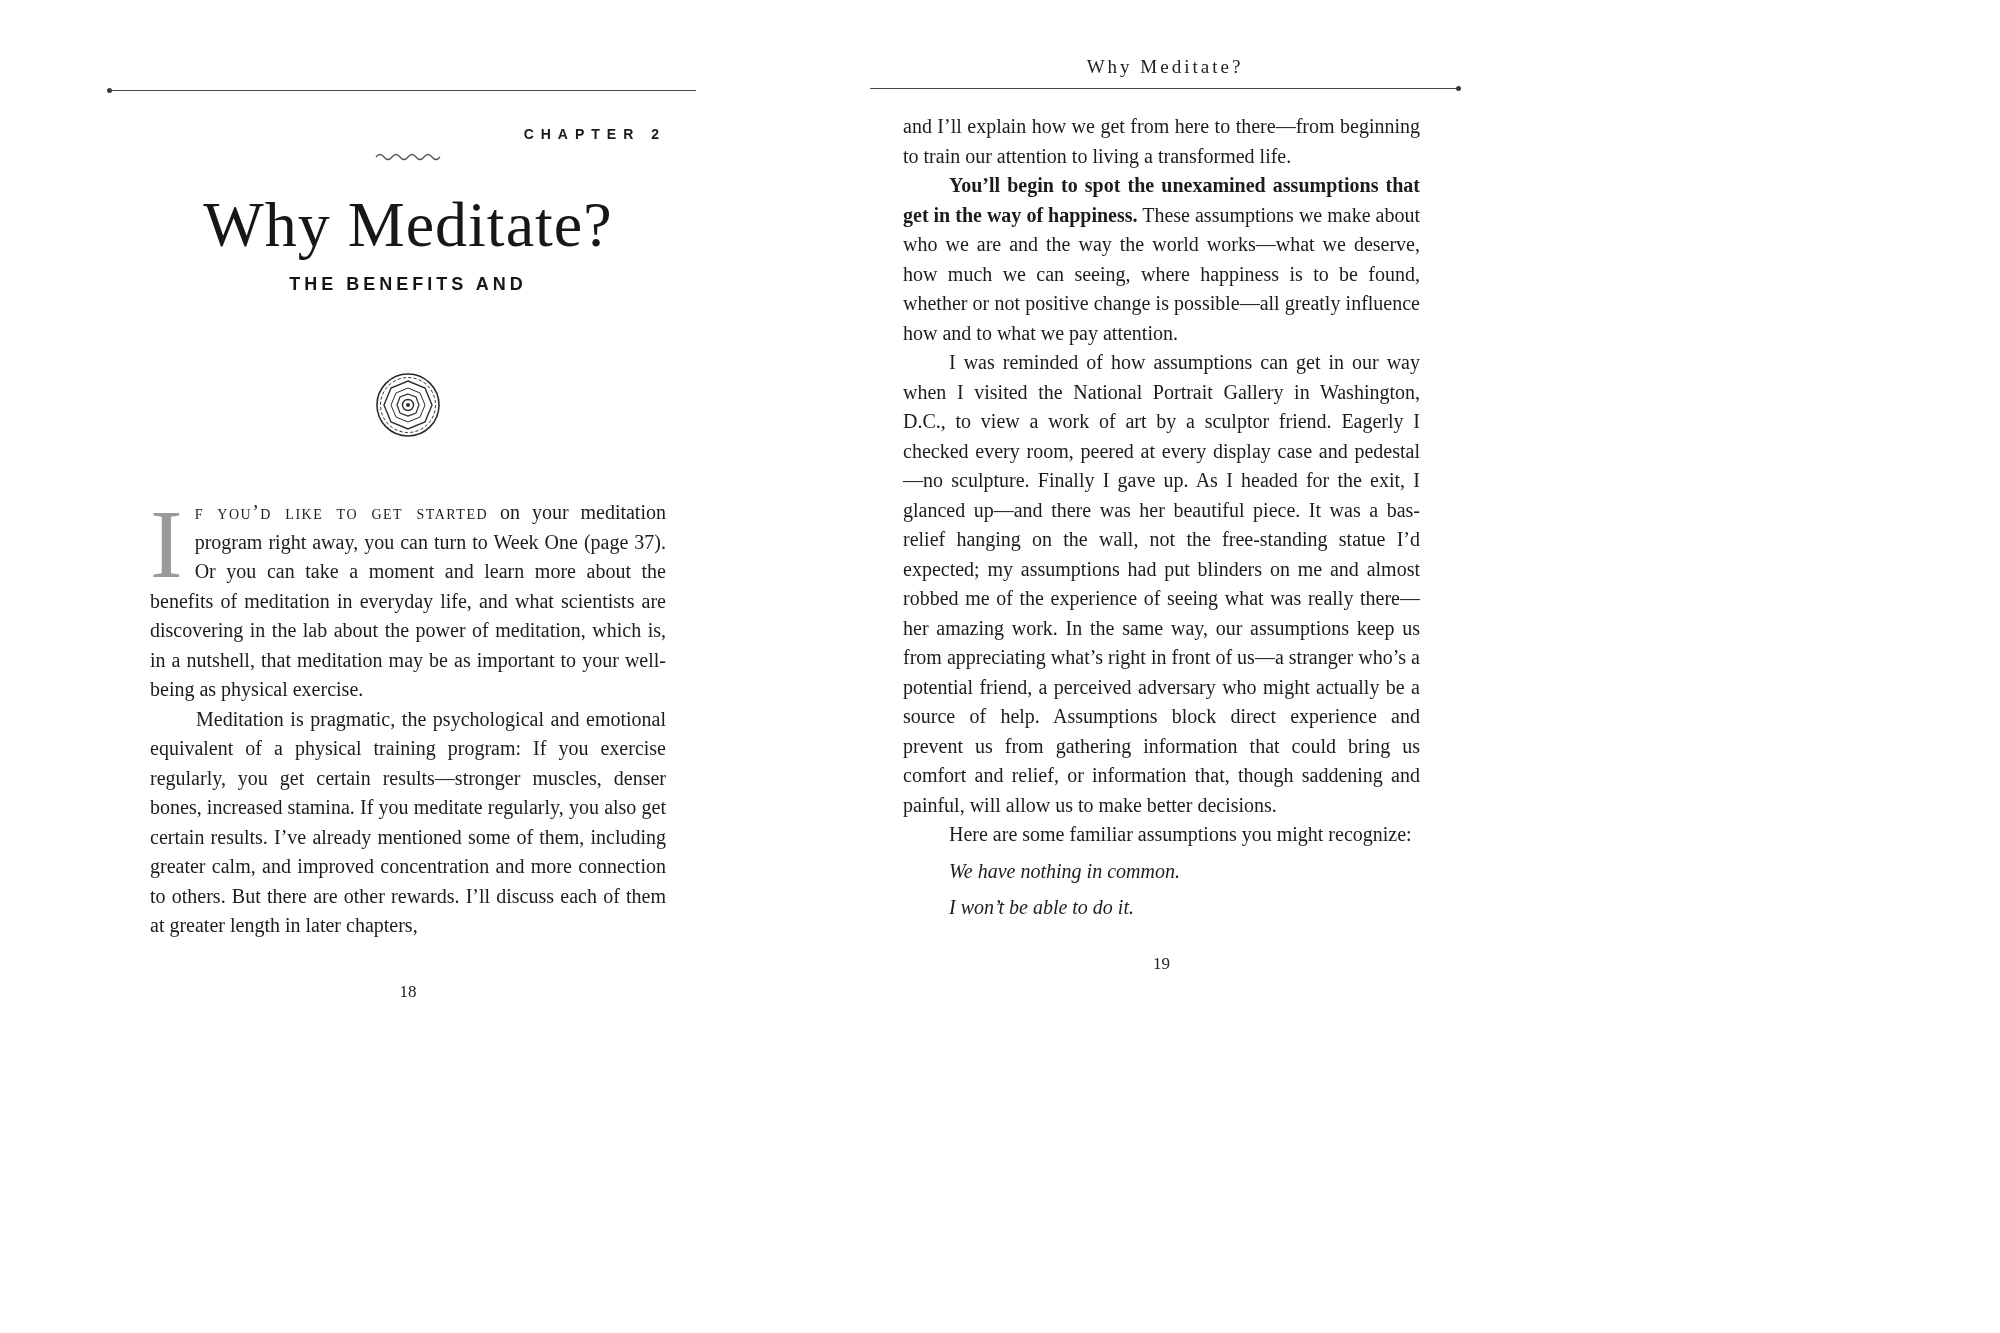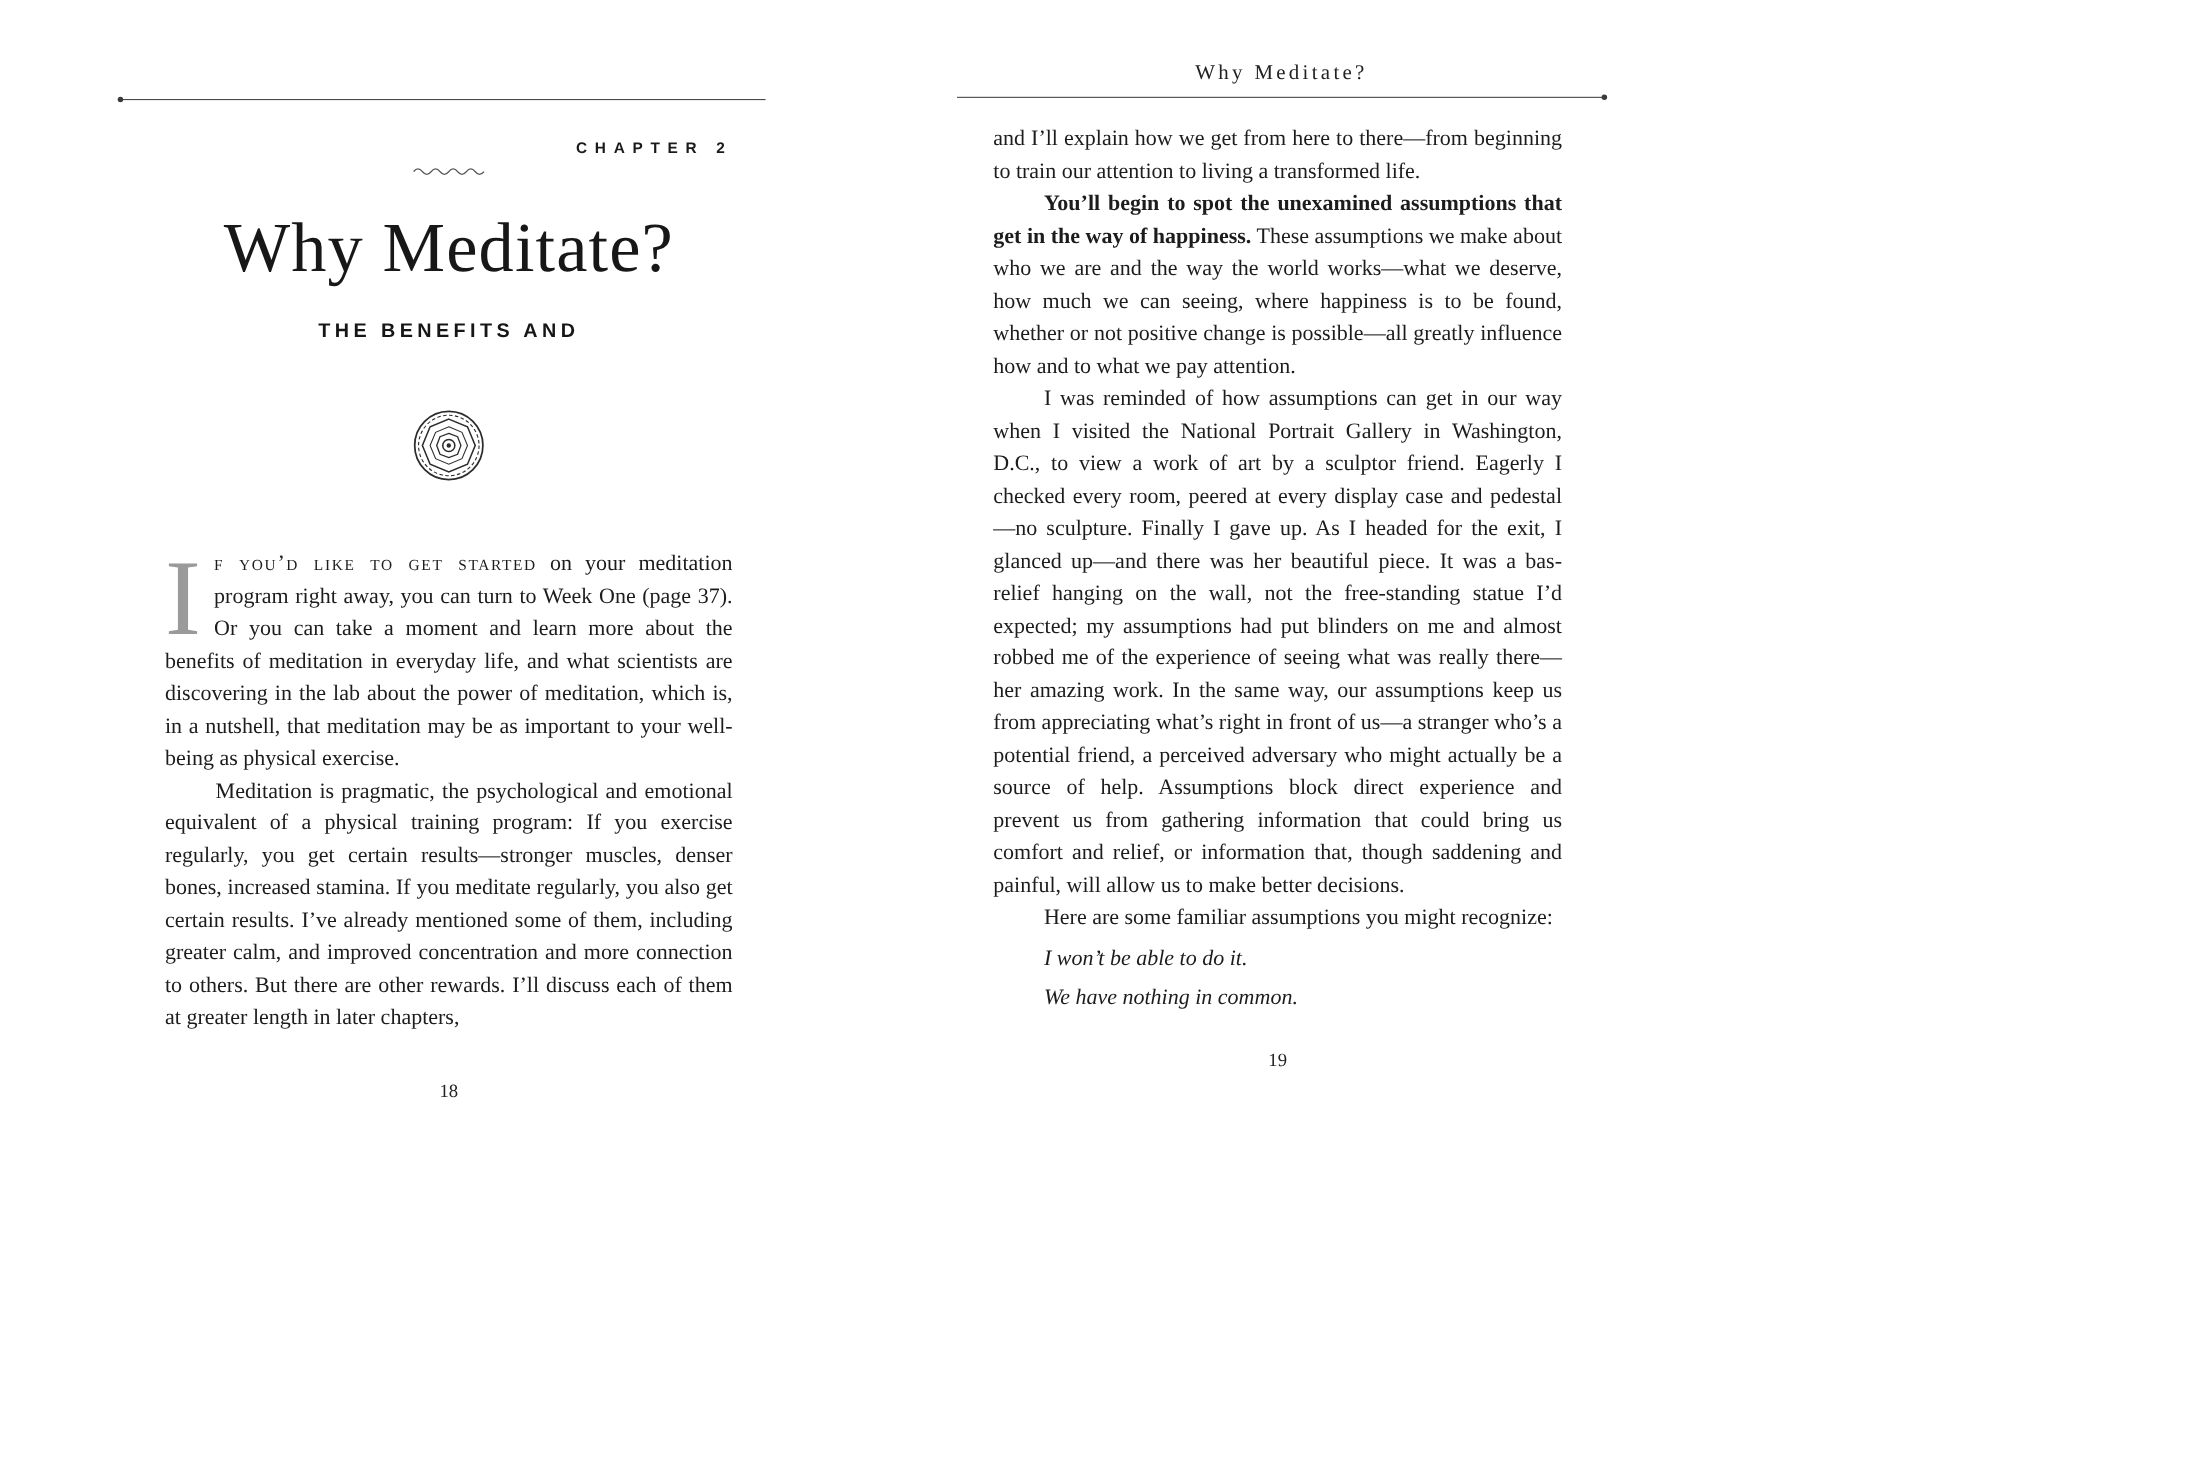--- a/index.html
+++ b/index.html
@@ -68,21 +68,21 @@
     left: 150px;
     width: 516px;
     text-align: center;
     font-size: 64px;
     font-weight: normal;
     letter-spacing: 1px;
     color: #171717;
   }
   .subtitle {
     position: absolute;
-    top: 286px;
+    top: 270px;
     left: 150px;
     width: 516px;
     text-align: center;
     font-family: "Liberation Sans", sans-serif;
     font-weight: bold;
     font-size: 18px;
     letter-spacing: 4px;
     line-height: 28px;
     color: #161616;
   }
@@ -190,19 +190,19 @@
 
   <div class="page-number left-pn">18</div>
 
   <div class="body-col right-col">
     <p>and I’ll explain how we get from here to there—from beginning to train our attention to living a transformed life.</p>
     <p class="indent">
       <span class="bold-lead">You’ll begin to spot the unexamined assumptions that get in the way of happiness.</span><span> These assumptions we make about who we are and the way the world works—what we deserve, how much we can seeing, where happiness is to be found, whether or not positive change is possible—all greatly influence how and to what we pay attention.</span>
     </p>
     <p class="indent">I was reminded of how assumptions can get in our way when I visited the National Portrait Gallery in Washington, D.C., to view a work of art by a sculptor friend. Eagerly I checked every room, peered at every display case and pedestal—no sculpture. Finally I gave up. As I headed for the exit, I glanced up—and there was her beautiful piece. It was a bas-relief hanging on the wall, not the free-standing statue I’d expected; my assumptions had put blinders on me and almost robbed me of the experience of seeing what was really there—her amazing work. In the same way, our assumptions keep us from appreciating what’s right in front of us—a stranger who’s a potential friend, a perceived adversary who might actually be a source of help. Assumptions block direct experience and prevent us from gathering information that could bring us comfort and relief, or information that, though saddening and painful, will allow us to make better decisions.</p>
     <p class="indent">Here are some familiar assumptions you might recognize:</p>
+    <p class="assumption">We have nothing in common.</p>
     <p class="assumption">I won’t be able to do it.</p>
-    <p class="assumption">We have nothing in common.</p>
   </div>
 
   <div class="page-number right-pn">19</div>
 
 </div>
 
 </body></html>

